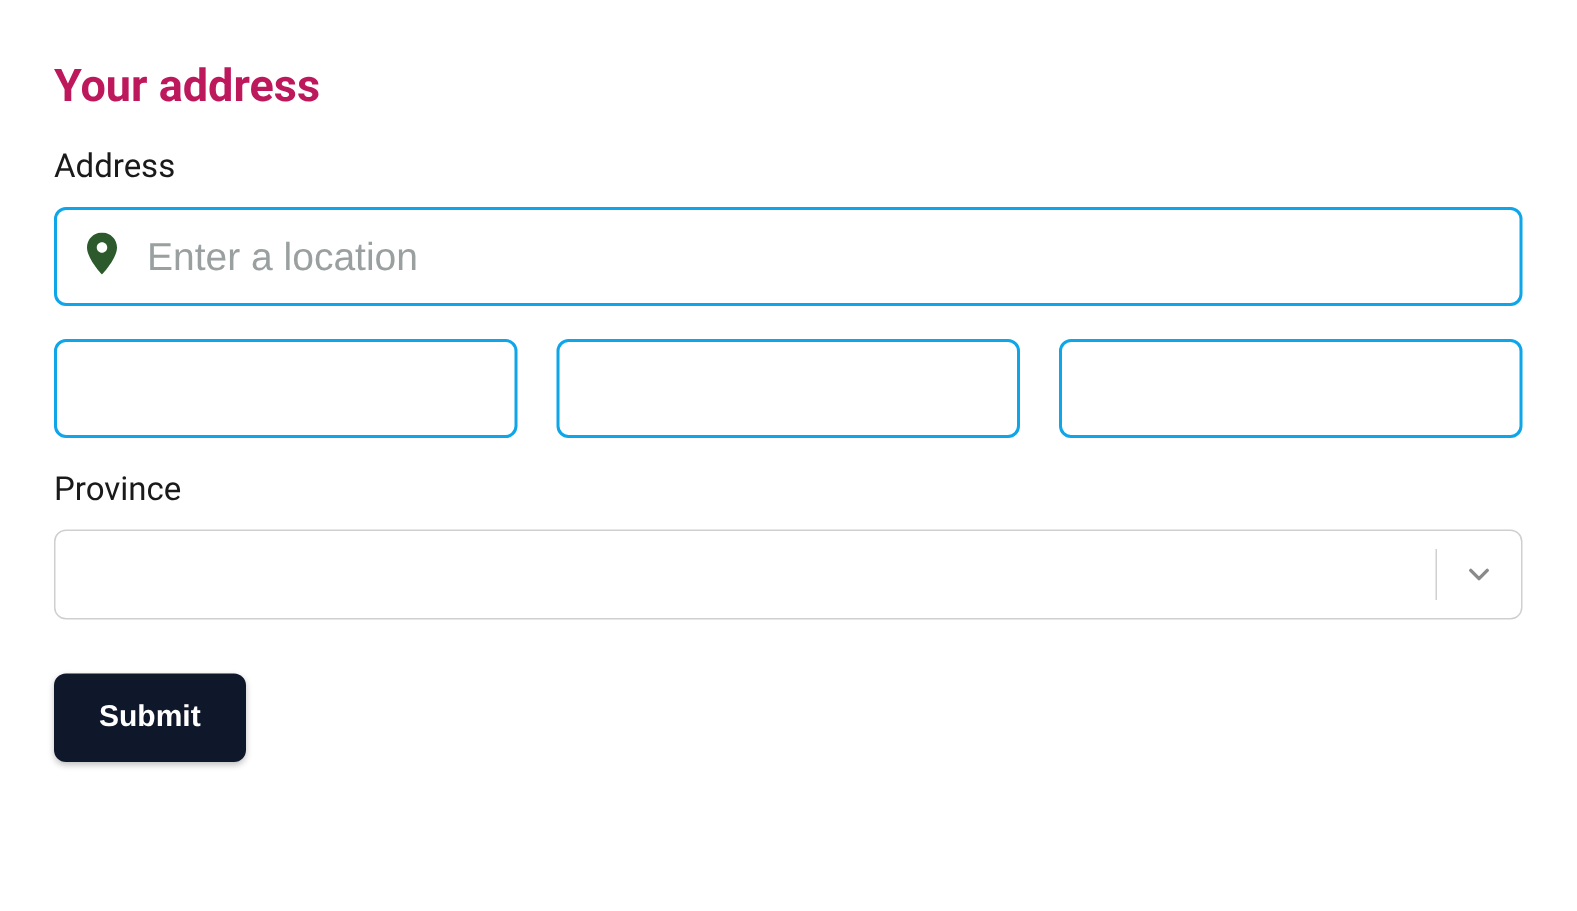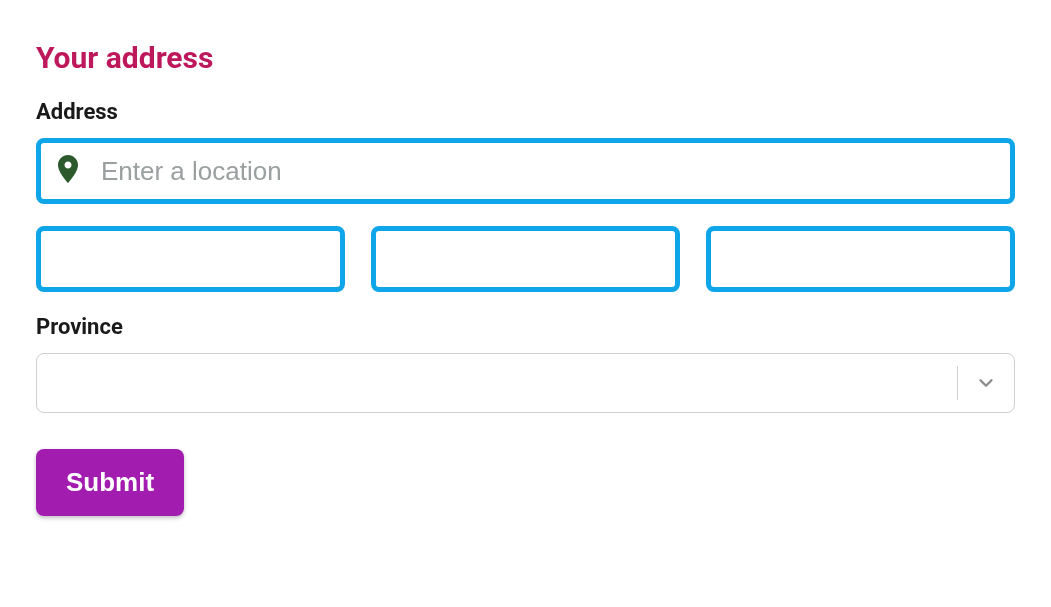--- a/index.html
+++ b/index.html
@@ -20,21 +20,21 @@
       margin-bottom: 24px;
     }
     .field-group {
       margin-bottom: 22px;
     }
     .field-label {
       display: block;
       font-size: 22px;
       color: #1a1a1a;
       margin-bottom: 14px;
-      font-weight: 700;
+      font-weight: 400;
     }
     .row-3 {
       display: flex;
       gap: 26px;
       margin-bottom: 22px;
     }
     .row-3 .field-group {
       flex: 1;
       margin-bottom: 0;
     }
@@ -48,21 +48,21 @@
       position: absolute;
       left: 20px;
       top: 50%;
       transform: translateY(-50%);
       color: #2d5a2d;
       pointer-events: none;
     }
     .text-input {
       width: 100%;
       height: 66px;
-      border: 5px solid #0ea5e9;
+      border: 2px solid #0ea5e9;
       border-radius: 8px;
       font-size: 26px;
       padding: 0 18px;
       color: #222;
       background: #fff;
     }
     .text-input.with-icon {
       padding-left: 60px;
     }
     .text-input::placeholder {
@@ -94,25 +94,25 @@
       width: 56px;
       display: flex;
       align-items: center;
       justify-content: center;
       color: #8a8a8a;
     }
     .submit-row {
       margin-top: 36px;
     }
     .submit-btn {
-      background: #a21caf;
+      background: #0f172a;
       color: #ffffff;
       border: none;
       border-radius: 8px;
-      font-size: 26px;
+      font-size: 20px;
       font-weight: 600;
       padding: 18px 30px;
       cursor: pointer;
       box-shadow: 0 2px 4px rgba(0,0,0,0.25);
       text-align: center;
     }
   </style>
 </head>
 <body>
 

